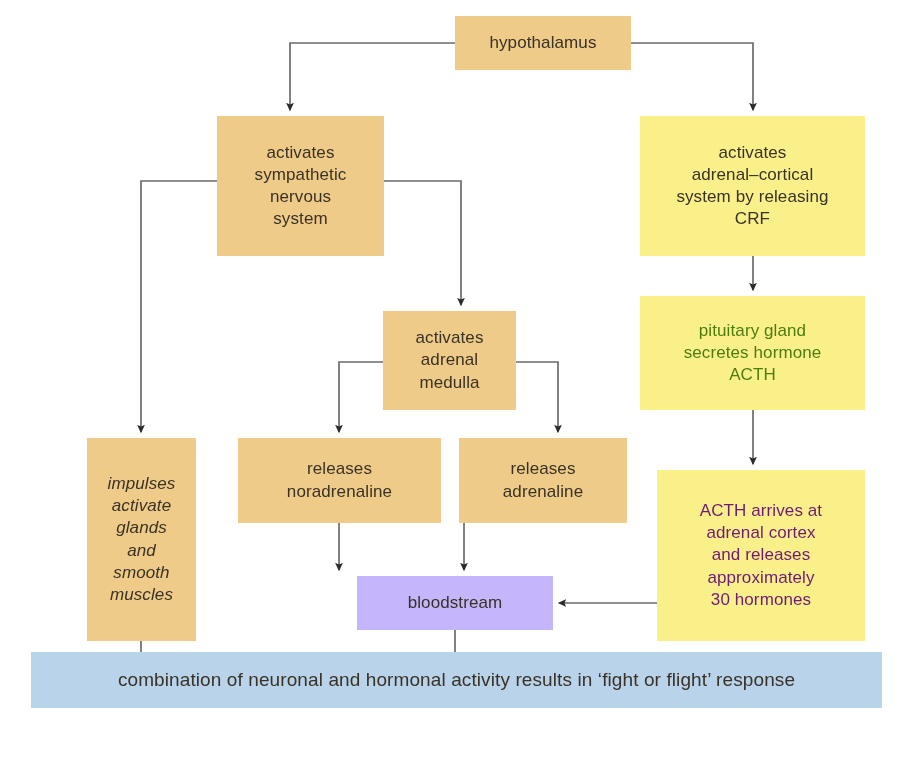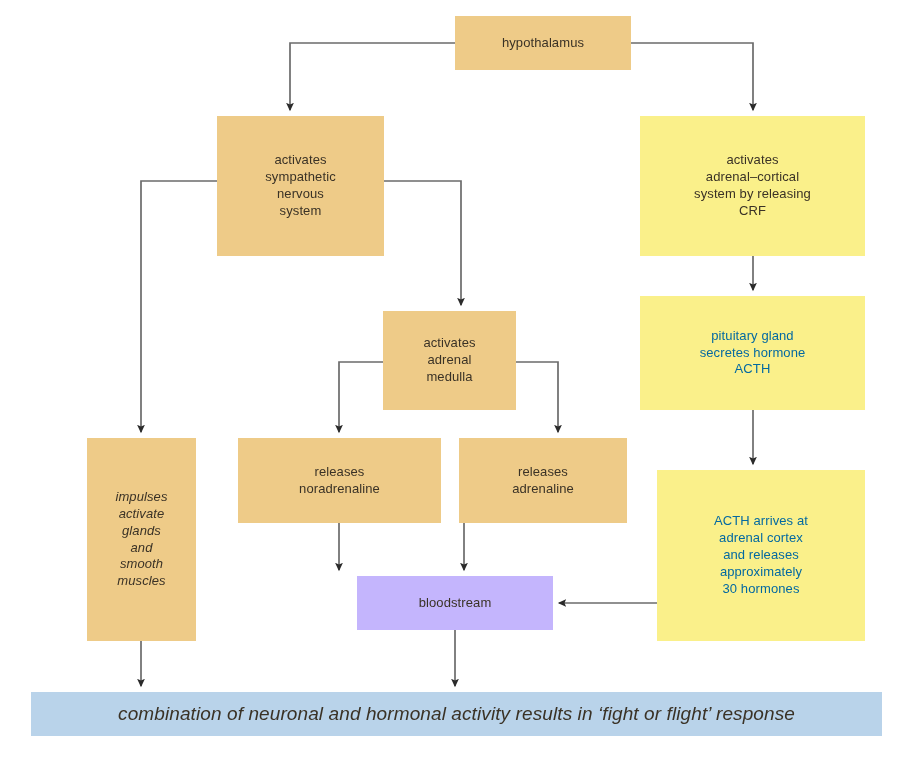--- a/index.html
+++ b/index.html
@@ -27,21 +27,21 @@
     height: 779px;
   }
   .node {
     position: absolute;
     box-sizing: border-box;
     display: flex;
     align-items: center;
     justify-content: center;
     text-align: center;
     color: #3a3226;
-    font-size: 13px;
+    font-size: 17px;
     line-height: 1.30;
     padding: 20px 4px;
     white-space: pre-line;
     letter-spacing: 0.1px;
   }
   .node.bar {
     font-size: 19px;
     line-height: 1.2;
     padding: 0 12px;
   }
@@ -80,35 +80,35 @@
 sympathetic
 nervous
 system</div>
       <div class="node" style="left: 640px; top: 116px; width: 225px; height: 140px; background: rgb(250, 240, 138); color: rgb(58, 50, 38);">activates
 adrenal–cortical
 system by releasing
 CRF</div>
       <div class="node" style="left: 383px; top: 311px; width: 133px; height: 99px; background: rgb(238, 203, 136); color: rgb(58, 50, 38);">activates
 adrenal
 medulla</div>
-      <div class="node" style="left: 640px; top: 296px; width: 225px; height: 114px; background: rgb(250, 240, 138); color: #0369a1;">pituitary gland
+      <div class="node" style="left: 640px; top: 296px; width: 225px; height: 114px; background: rgb(250, 240, 138); color: #4d7c0f;">pituitary gland
 secretes hormone
 ACTH</div>
       <div class="node" style="left: 87px; top: 438px; width: 109px; height: 203px; background: rgb(238, 203, 136); color: rgb(58, 50, 38); font-style: italic;">impulses
 activate
 glands
 and
 smooth
 muscles</div>
       <div class="node" style="left: 238px; top: 438px; width: 203px; height: 85px; background: rgb(238, 203, 136); color: rgb(58, 50, 38);">releases
 noradrenaline</div>
       <div class="node" style="left: 459px; top: 438px; width: 168px; height: 85px; background: rgb(238, 203, 136); color: rgb(58, 50, 38);">releases
 adrenaline</div>
-      <div class="node" style="left: 657px; top: 470px; width: 208px; height: 171px; background: rgb(250, 240, 138); color: #0369a1;">ACTH arrives at
+      <div class="node" style="left: 657px; top: 470px; width: 208px; height: 171px; background: rgb(250, 240, 138); color: #701a75;">ACTH arrives at
 adrenal cortex
 and releases
 approximately
 30 hormones</div>
       <div class="node" style="left: 357px; top: 576px; width: 196px; height: 54px; background: #c4b5fd; color: rgb(58, 50, 38);">bloodstream</div>
-      <div class="node bar" style="left: 31px; top: 692px; width: 851px; height: 44px; background: rgb(185, 211, 234); color: rgb(58, 50, 38); font-style: italic;">combination of neuronal and hormonal activity results in ‘fight or flight’ response</div>
+      <div class="node bar" style="left: 31px; top: 652px; width: 851px; height: 56px; background: rgb(185, 211, 234); color: rgb(58, 50, 38);">combination of neuronal and hormonal activity results in ‘fight or flight’ response</div>
     </div>
 
 </div>
 
 </body></html>

